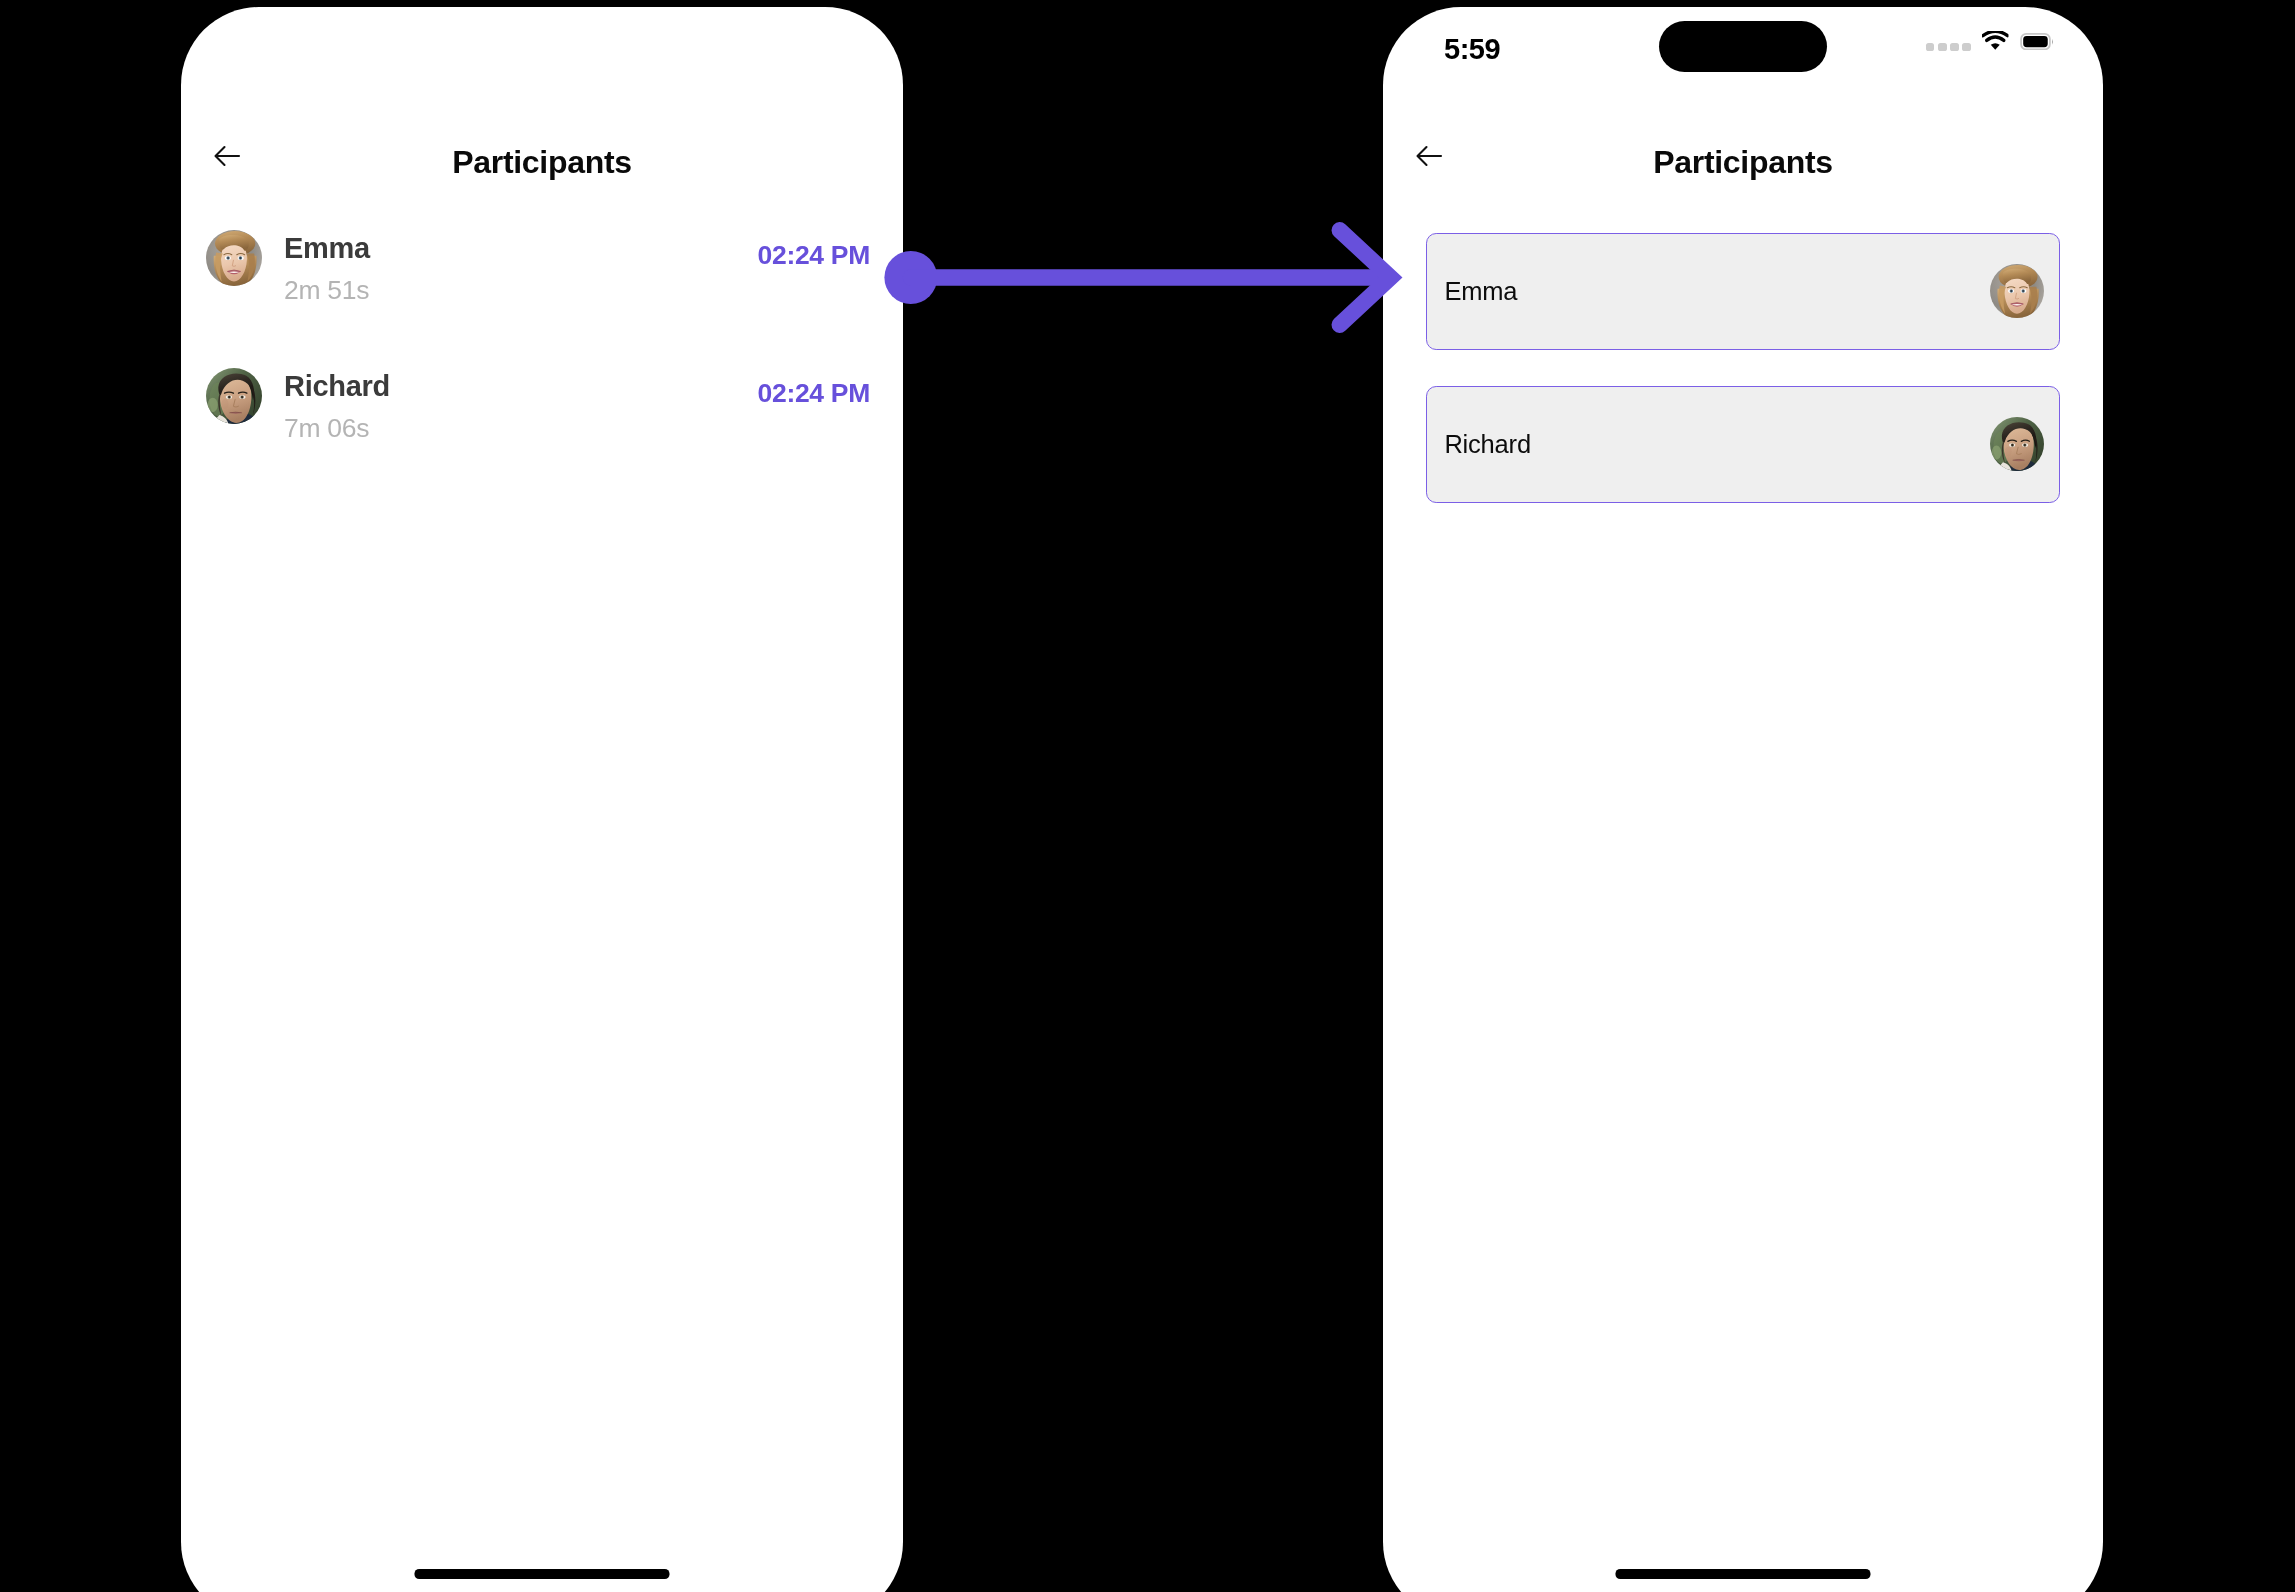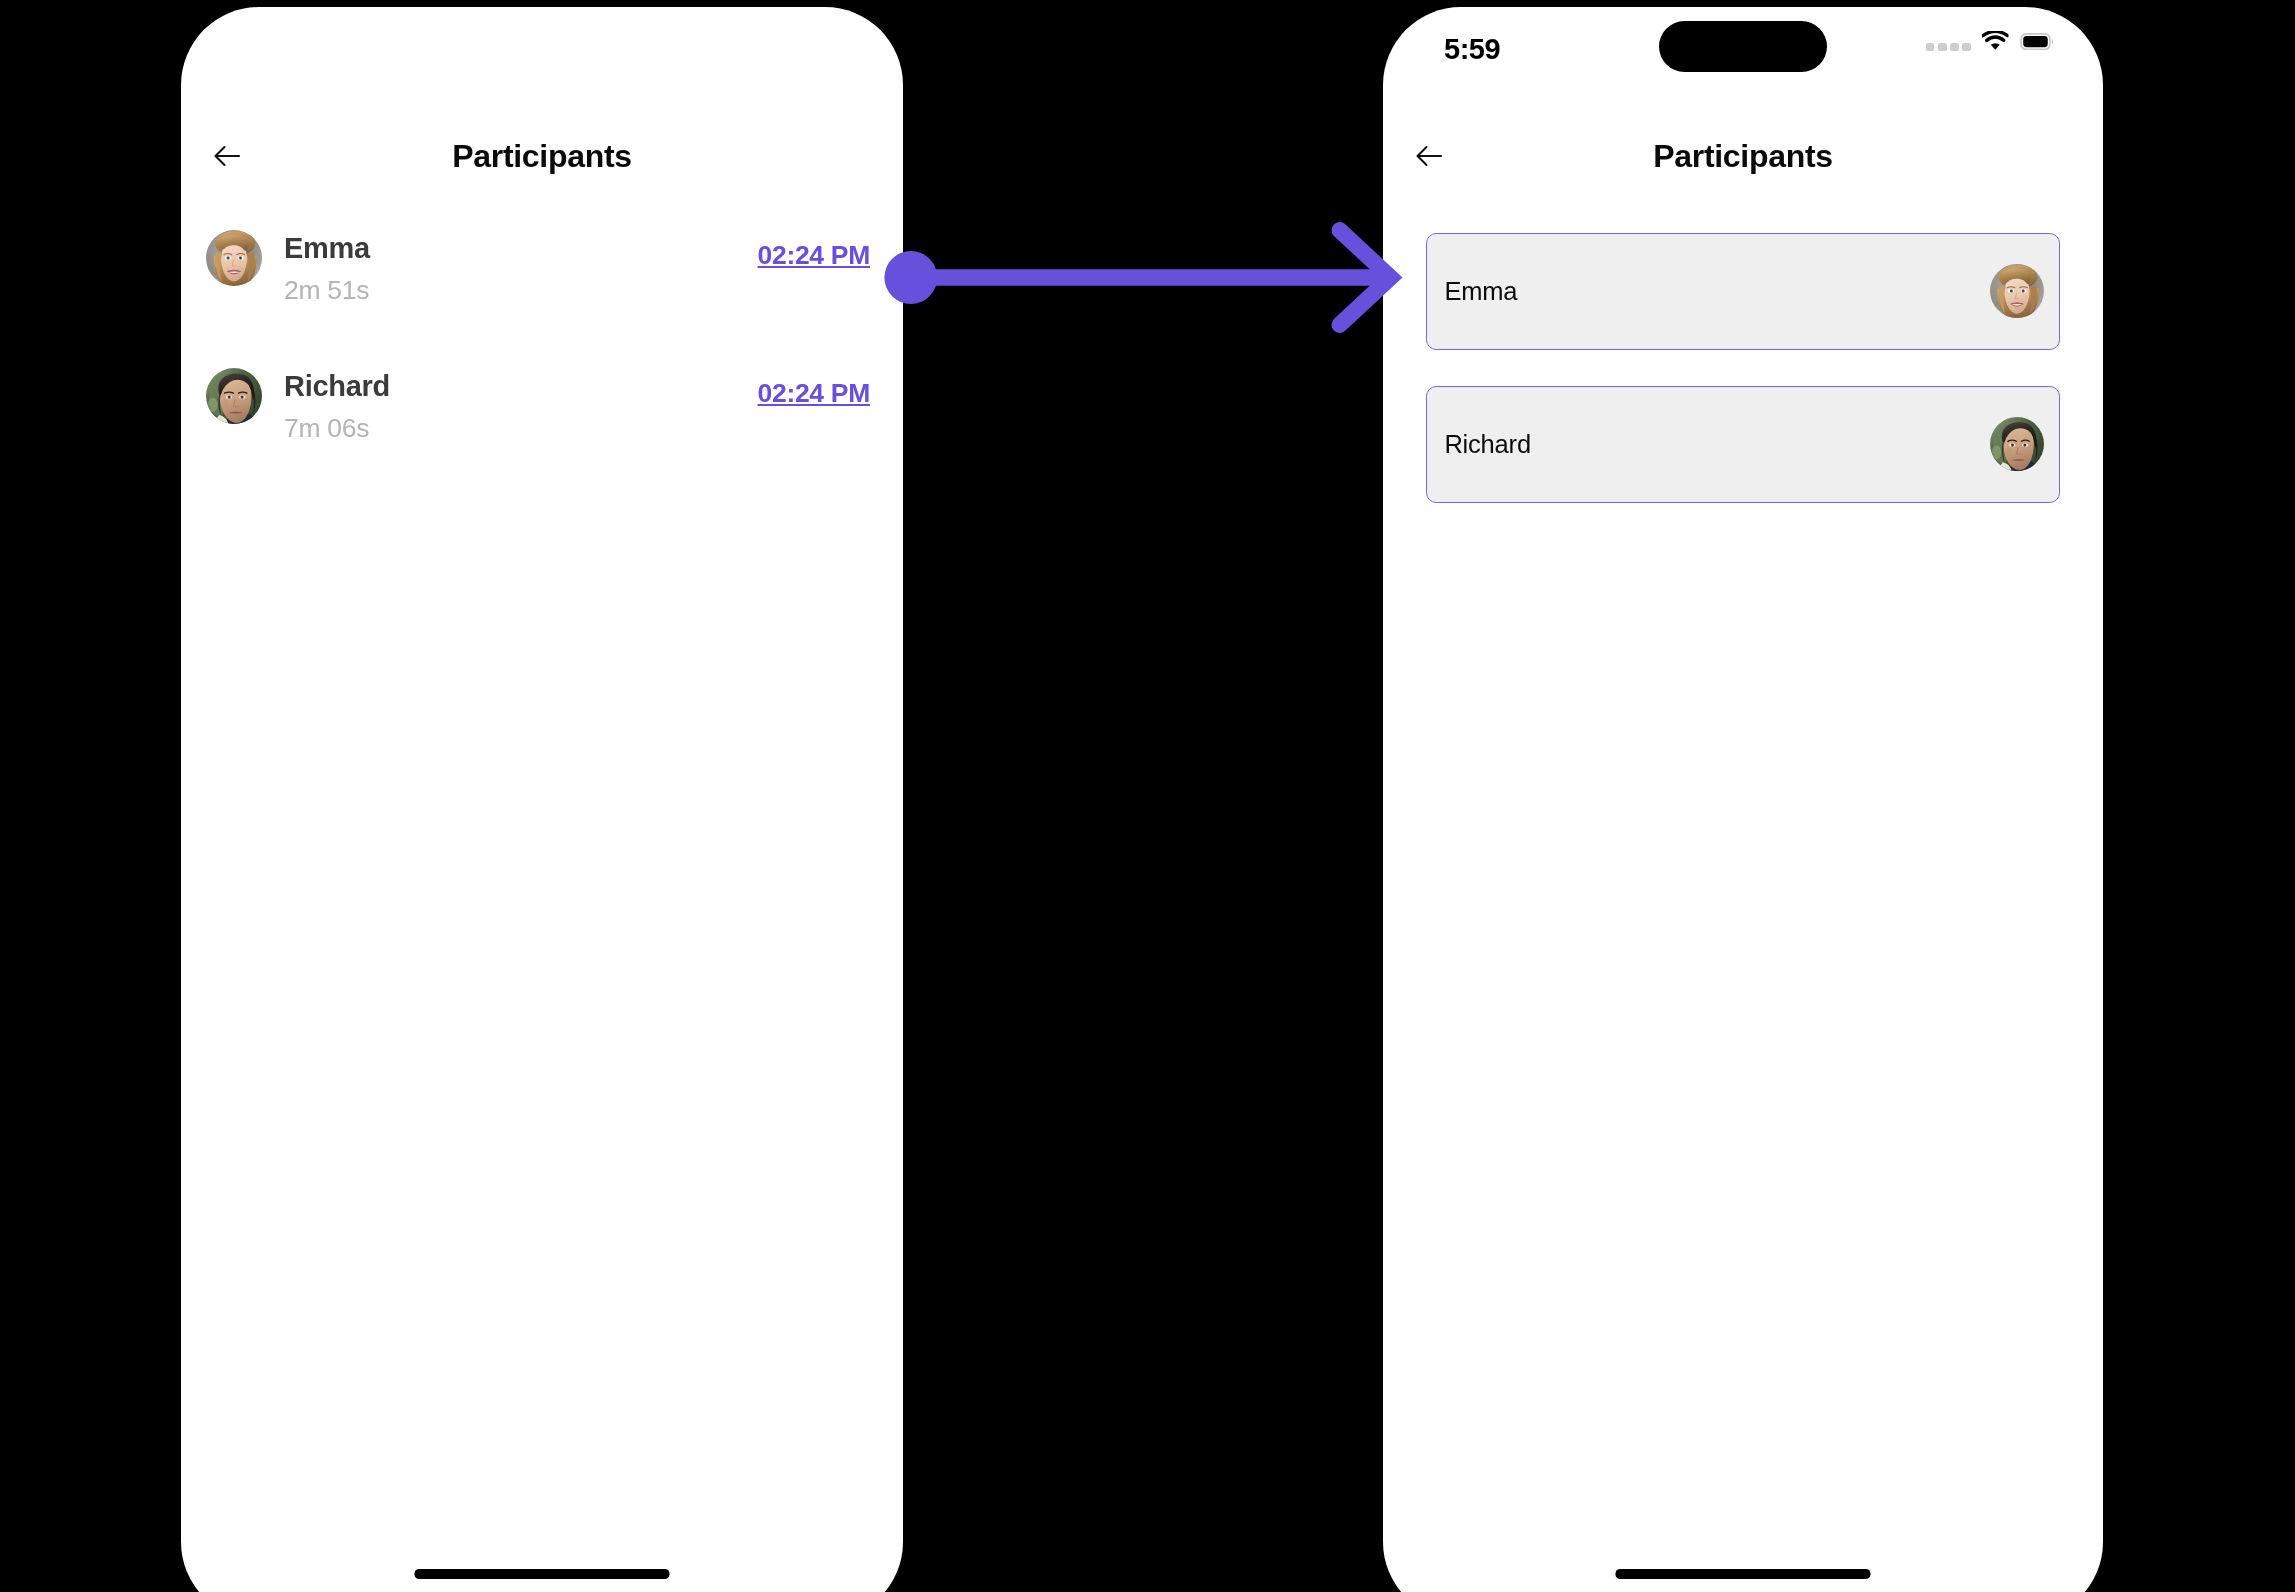--- a/index.html
+++ b/index.html
@@ -48,21 +48,21 @@
 
   
   .nav-bar { position:absolute; left:0; top:117px; width:100%; height:61px; }
   .back-btn {
     position:absolute; left:18px; top:4.1px;
     width:56px; height:56px;
     display:flex; align-items:center; justify-content:center;
   }
   .back-icon { width:32px; height:32px; display:block; }
   .nav-title {
-    position:absolute; left:0; top:2px; width:100%;
+    position:absolute; left:0; top:8px; width:100%;
     text-align:center; line-height:61px;
     font-size:32px; font-weight:700; color:#0a0a0a;
     letter-spacing:-0.3px;
   }
 
   
   .list-left { position:absolute; left:0; top:214px; width:100%; }
   .row-left {
     position:relative; height:138px;
   }
@@ -78,21 +78,20 @@
   }
   .row-left .rdur {
     position:absolute; left:103px; top:54px;
     font-size:26.5px; font-weight:400; color:#b4b4b4;
     letter-spacing:-0.3px;
   }
   .row-left .rtime {
     position:absolute; right:33px; top:19.4px;
     font-size:26.5px; font-weight:600; color:#6750db;
     letter-spacing:-0.3px;
-    text-decoration:underline;
   }
 
   
   .list-right { position:absolute; left:0; top:226px; width:100%; }
   .card {
     position:relative;
     margin:0 43px 36px 43px;
     height:117px;
     background:#efefef;
     border:1.5px solid #7b5fe6;

